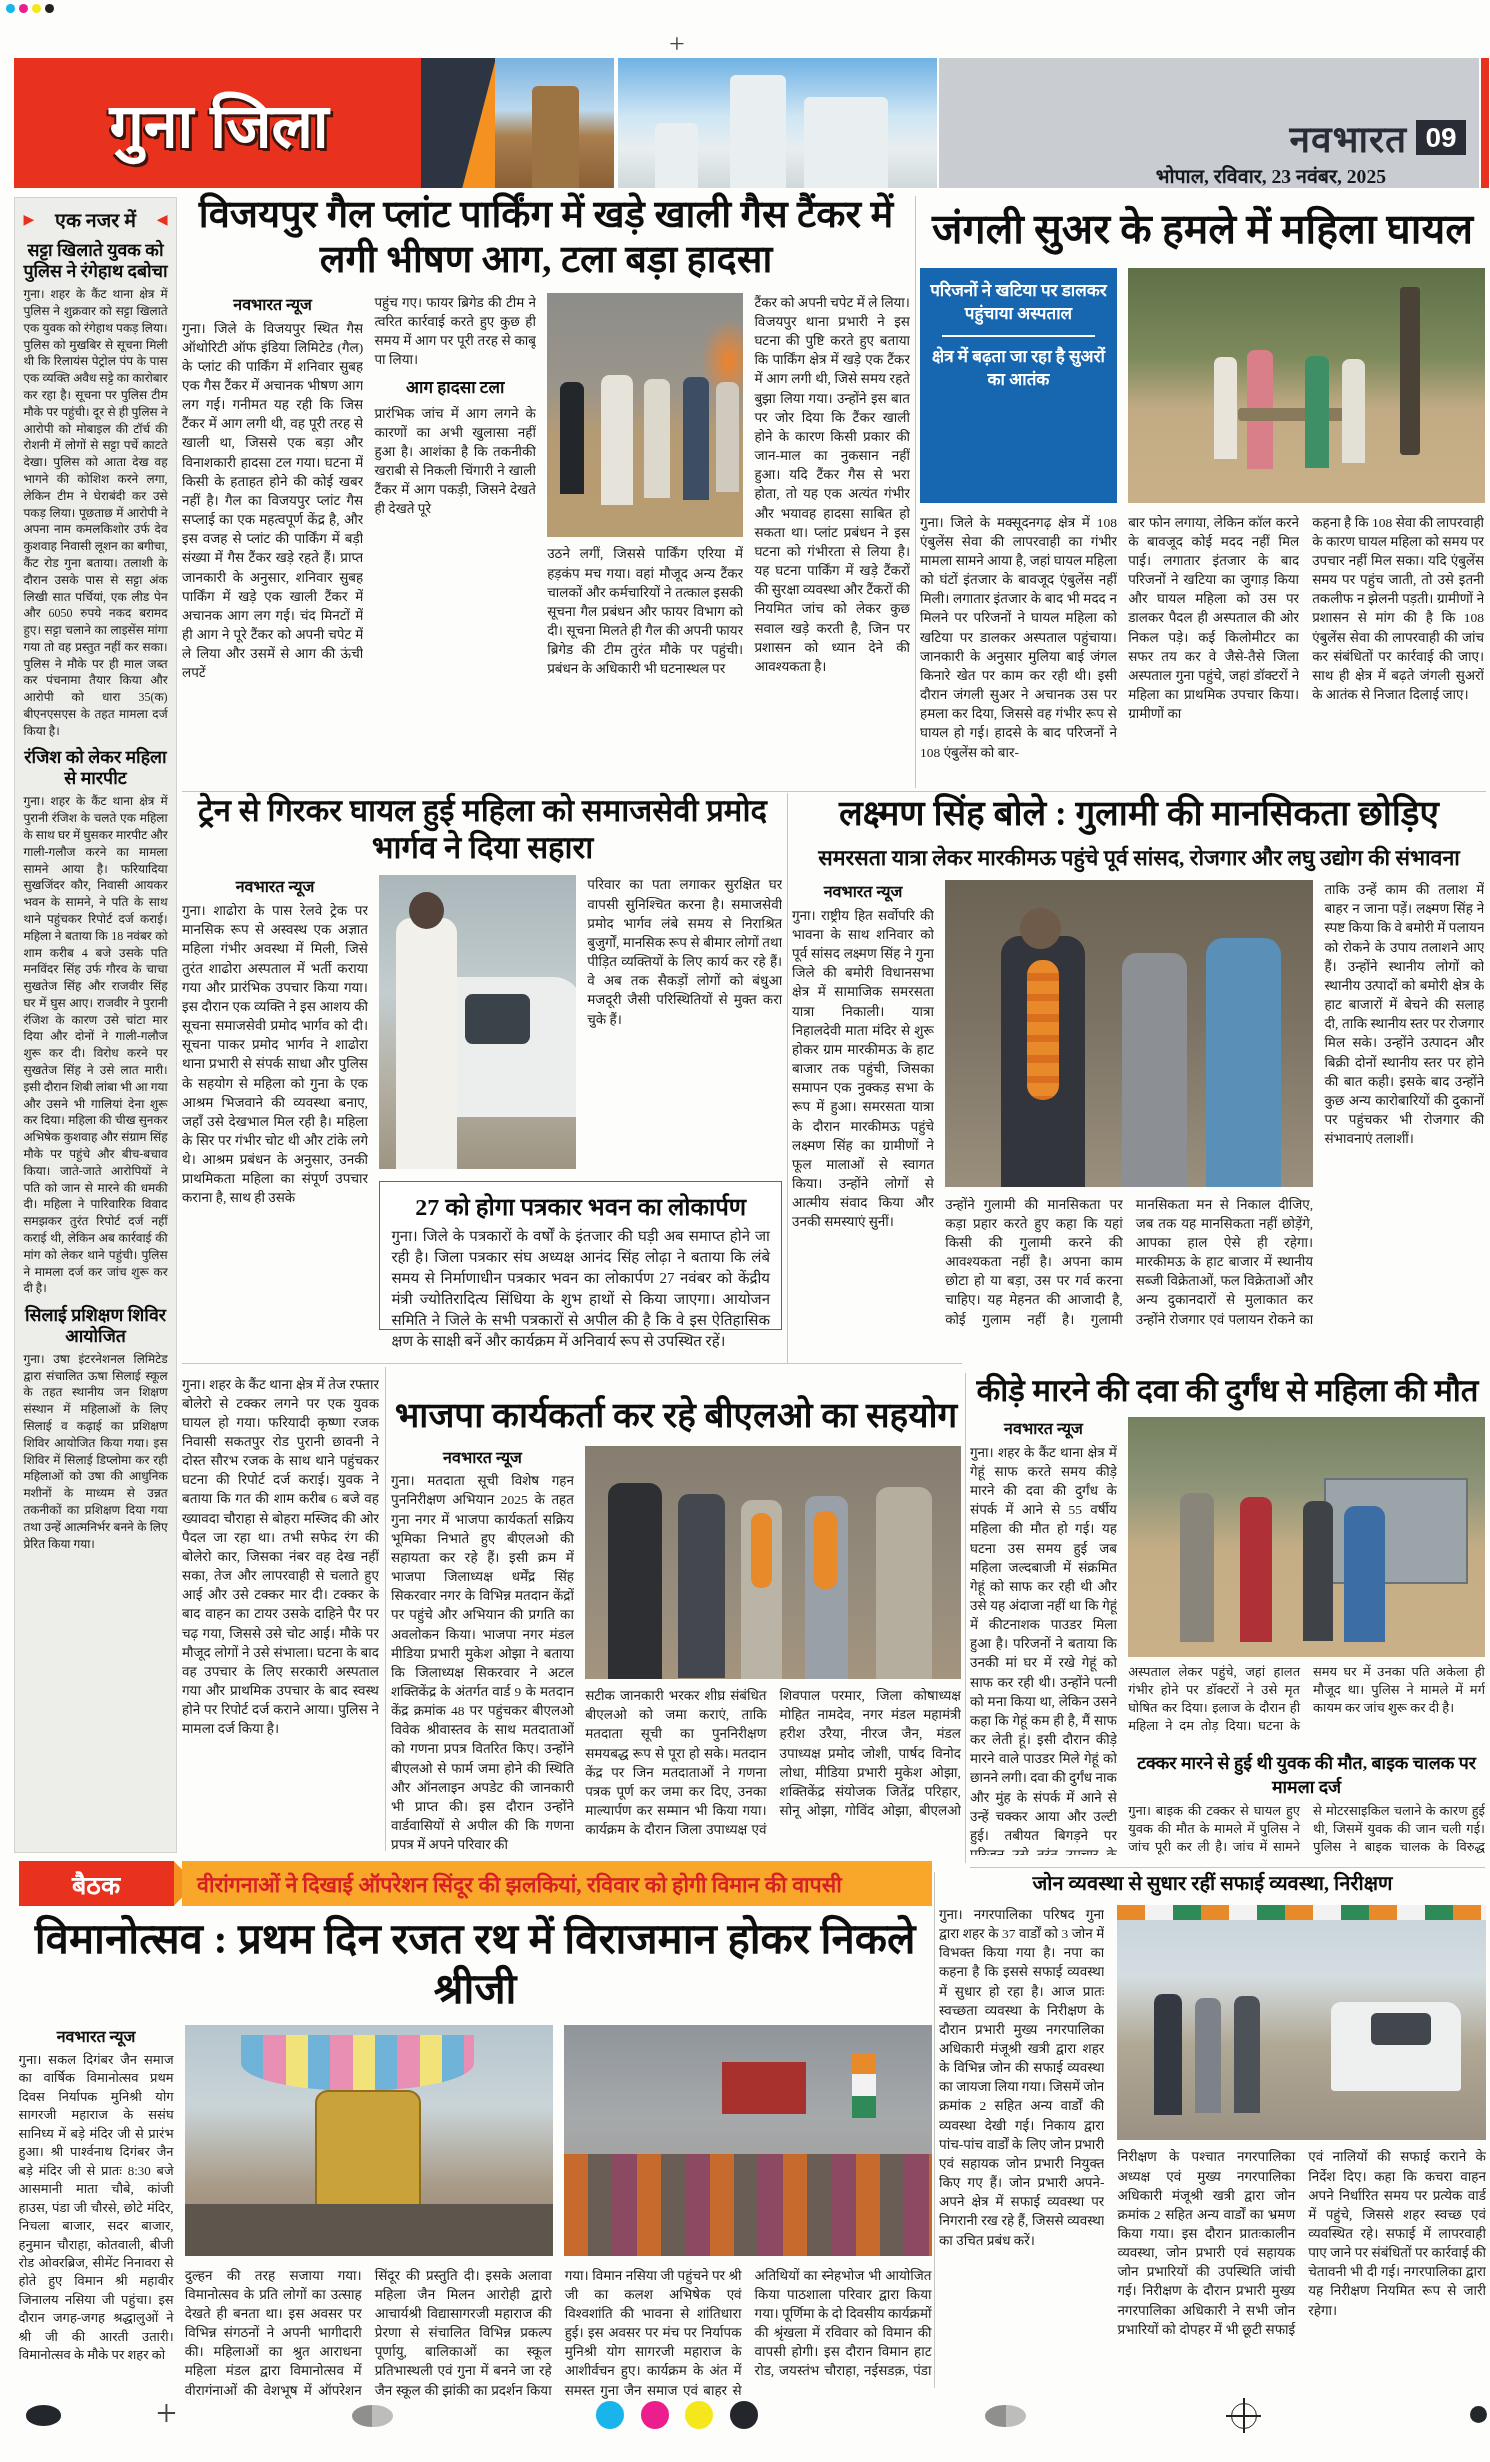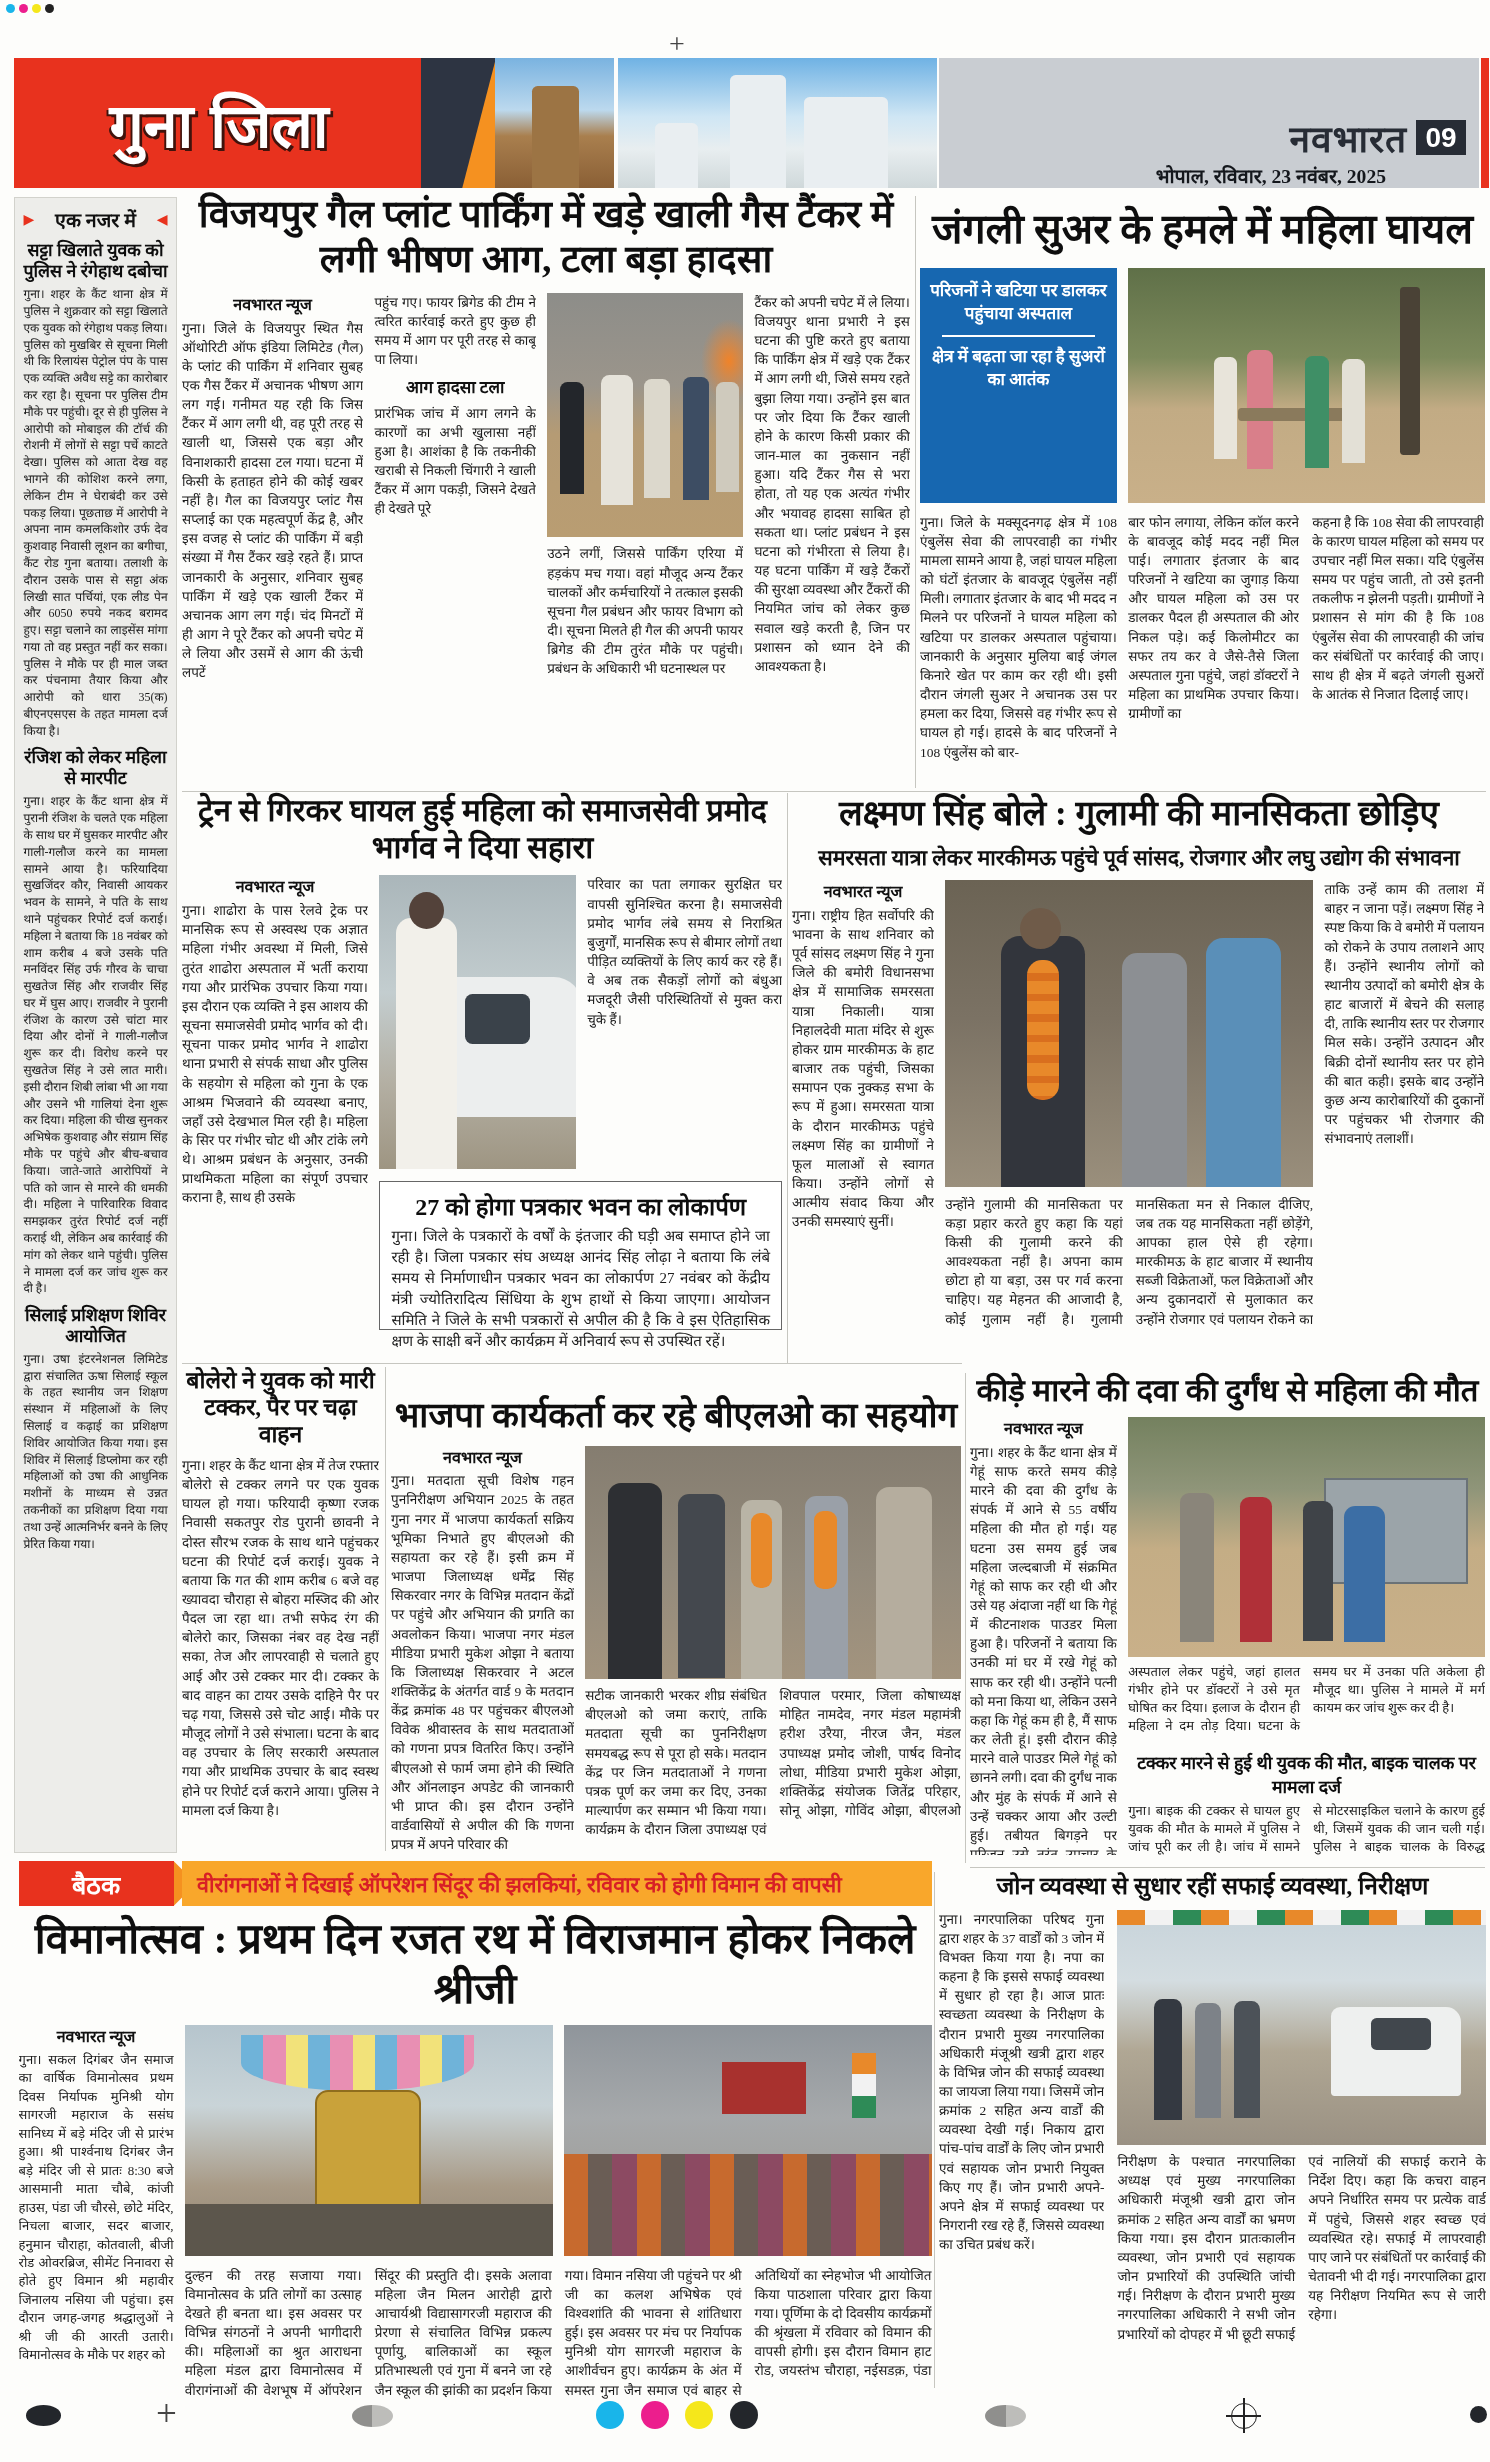--- a/index.html
+++ b/index.html
@@ -227,21 +227,20 @@
         </div>
         <div class="cols2" style="margin-top:7.5px;height:145px;font-size:13.5px;line-height:1.42;text-align:justify;">उन्होंने गुलामी की मानसिकता पर कड़ा प्रहार करते हुए कहा कि यहां किसी की गुलामी करने की आवश्यकता नहीं है। अपना काम छोटा हो या बड़ा, उस पर गर्व करना चाहिए। यह मेहनत की आजादी है, कोई गुलाम नहीं है। गुलामी मानसिकता मन से निकाल दीजिए, जब तक यह मानसिकता नहीं छोड़ेंगे, आपका हाल ऐसे ही रहेगा। मारकीमऊ के हाट बाजार में स्थानीय सब्जी विक्रेताओं, फल विक्रेताओं और अन्य दुकानदारों से मुलाकात कर उन्होंने रोजगार एवं पलायन रोकने का आश्वासन दिया। इस दौरान ग्रामीण जनों ने मांग की कि उनके जिले में ही लघु उद्योग स्थापित किए जाएँ,</div>
       </div>
       <div class="col" style="width:160px;height:100%;">
         <p class="bt">ताकि उन्हें काम की तलाश में बाहर न जाना पड़ें। लक्ष्मण सिंह ने स्पष्ट किया कि वे बमोरी में पलायन को रोकने के उपाय तलाशने आए हैं। उन्होंने स्थानीय लोगों को स्थानीय उत्पादों को बमोरी क्षेत्र के हाट बाजारों में बेचने की सलाह दी, ताकि स्थानीय स्तर पर रोजगार मिल सके। उन्होंने उत्पादन और बिक्री दोनों स्थानीय स्तर पर होने की बात कही। इसके बाद उन्होंने कुछ अन्य कारोबारियों की दुकानों पर पहुंचकर भी रोजगार की संभावनाएं तलाशीं।</p>
       </div>
     </div>
   </section>
 
   <section class="art" style="left:182px;top:1367px;width:197px;height:486px;">
-    <h1 class="hl" style="font-size:23px;">बोलेरो ने युवक को मारी टक्कर, पैर पर चढ़ा वाहन</h1>
     <p class="bt" style="margin-top:7.5px;height:410px;overflow:hidden;">गुना। शहर के कैंट थाना क्षेत्र में तेज रफ्तार बोलेरो से टक्कर लगने पर एक युवक घायल हो गया। फरियादी कृष्णा रजक निवासी सकतपुर रोड पुरानी छावनी ने दोस्त सौरभ रजक के साथ थाने पहुंचकर घटना की रिपोर्ट दर्ज कराई। युवक ने बताया कि गत की शाम करीब 6 बजे वह ख्यावदा चौराहा से बोहरा मस्जिद की ओर पैदल जा रहा था। तभी सफेद रंग की बोलेरो कार, जिसका नंबर वह देख नहीं सका, तेज और लापरवाही से चलाते हुए आई और उसे टक्कर मार दी। टक्कर के बाद वाहन का टायर उसके दाहिने पैर पर चढ़ गया, जिससे उसे चोट आई। मौके पर मौजूद लोगों ने उसे संभाला। घटना के बाद वह उपचार के लिए सरकारी अस्पताल गया और प्राथमिक उपचार के बाद स्वस्थ होने पर रिपोर्ट दर्ज कराने आया। पुलिस ने मामला दर्ज किया है।</p>
   </section>
 
   <section class="art" style="left:391px;top:1395px;width:570px;height:470px;">
     <h1 class="hl" style="font-size:35px;font-family:Liberation Serif, serif;">भाजपा कार्यकर्ता कर रहे बीएलओ का सहयोग</h1>
     <div class="row" style="margin-top:9.3px;gap:11.2px;height:410px;">
       <div class="col" style="width:183px;height:100%;">
         <div class="byline">नवभारत न्यूज</div>
         <p class="bt">गुना। मतदाता सूची विशेष गहन पुननिरीक्षण अभियान 2025 के तहत गुना नगर में भाजपा कार्यकर्ता सक्रिय भूमिका निभाते हुए बीएलओ की सहायता कर रहे हैं। इसी क्रम में भाजपा जिलाध्यक्ष धर्मेंद्र सिंह सिकरवार नगर के विभिन्न मतदान केंद्रों पर पहुंचे और अभियान की प्रगति का अवलोकन किया। भाजपा नगर मंडल मीडिया प्रभारी मुकेश ओझा ने बताया कि जिलाध्यक्ष सिकरवार ने अटल शक्तिकेंद्र के अंतर्गत वार्ड 9 के मतदान केंद्र क्रमांक 48 पर पहुंचकर बीएलओ विवेक श्रीवास्तव के साथ मतदाताओं को गणना प्रपत्र वितरित किए। उन्होंने बीएलओ से फार्म जमा होने की स्थिति और ऑनलाइन अपडेट की जानकारी भी प्राप्त की। इस दौरान उन्होंने वार्डवासियों से अपील की कि गणना प्रपत्र में अपने परिवार की</p>
       </div>
@@ -309,21 +308,21 @@
             <div class="blob" style="right:56px;top:28px;width:24px;height:65px;background:linear-gradient(180deg,#e8892a 33%,#f2f2f2 33% 66%,#2e8b57 66%);"></div>
             <div class="blob" style="left:0;bottom:0;width:100%;height:102px;background:repeating-linear-gradient(90deg,#c76a2e 0 24px,#6a5d55 24px 48px,#8c4a62 48px 73px);"></div>
           </div>
         </div>
         <div class="cols4" style="margin-top:9.3px;height:147px;font-size:13.5px;line-height:1.42;text-align:justify;">दुल्हन की तरह सजाया गया। विमानोत्सव के प्रति लोगों का उत्साह देखते ही बनता था। इस अवसर पर विभिन्न संगठनों ने अपनी भागीदारी की। महिलाओं का श्रुत आराधना महिला मंडल द्वारा विमानोत्सव में वीरागंनाओं की वेशभूष में ऑपरेशन सिंदूर की प्रस्तुति दी। इसके अलावा महिला जैन मिलन आरोही द्वारो आचार्यश्री विद्यासागरजी महाराज की प्रेरणा से संचालित विभिन्न प्रकल्प पूर्णायु, बालिकाओं का स्कूल प्रतिभास्थली एवं गुना में बनने जा रहे जैन स्कूल की झांकी का प्रदर्शन किया गया। विमान नसिया जी पहुंचने पर श्री जी का कलश अभिषेक एवं विश्वशांति की भावना से शांतिधारा हुई। इस अवसर पर मंच पर निर्यापक मुनिश्री योग सागरजी महाराज के आशीर्वचन हुए। कार्यक्रम के अंत में समस्त गुना जैन समाज एवं बाहर से अतिथियों का स्नेहभोज भी आयोजित किया पाठशाला परिवार द्वारा किया गया। पूर्णिमा के दो दिवसीय कार्यक्रमों की श्रृंखला में रविवार को विमान की वापसी होगी। इस दौरान विमान हाट रोड, जयस्तंभ चौराहा, नईसडक़, पंडा जी होते हुए पुनः पाश्र्वनाथ बड़े जैन मंदिर पहुंचेंगे।</div>
       </div>
     </div>
   </section>
 
   <section class="art" style="left:939px;top:1872px;width:547px;height:516px;">
-    <h1 class="hl" style="font-size:24px;">जोन व्यवस्था से सुधार रहीं सफाई व्यवस्था, निरीक्षण</h1>
+    <h1 class="hl" style="font-size:20px;">जोन व्यवस्था से सुधार रहीं सफाई व्यवस्था, निरीक्षण</h1>
     <div class="row" style="margin-top:9.3px;gap:13px;height:462px;">
       <div class="col" style="width:166px;height:100%;">
         <p class="bt">गुना। नगरपालिका परिषद गुना द्वारा शहर के 37 वार्डों को 3 जोन में विभक्त किया गया है। नपा का कहना है कि इससे सफाई व्यवस्था में सुधार हो रहा है। आज प्रातः स्वच्छता व्यवस्था के निरीक्षण के दौरान प्रभारी मुख्य नगरपालिका अधिकारी मंजूश्री खत्री द्वारा शहर के विभिन्न जोन की सफाई व्यवस्था का जायजा लिया गया। जिसमें जोन क्रमांक 2 सहित अन्य वार्डों की व्यवस्था देखी गई। निकाय द्वारा पांच-पांच वार्डों के लिए जोन प्रभारी एवं सहायक जोन प्रभारी नियुक्त किए गए हैं। जोन प्रभारी अपने-अपने क्षेत्र में सफाई व्यवस्था पर निगरानी रख रहे हैं, जिससे व्यवस्था का उचित प्रबंध करें।</p>
       </div>
       <div class="col" style="width:370px;height:100%;">
         <div class="photo" style="width:370px;height:235px;background:linear-gradient(180deg,#c7d3da 0%,#d4dde1 30%,#b0a794 60%,#9a9183 100%);" title="municipal-officers-street-inspection">
           <div class="blob" style="right:26px;top:97px;width:130px;height:89px;background:#eef0ef;border-radius:9.3px 15px 3.7px 3.7px;"></div>
           <div class="blob" style="right:56px;top:108px;width:60px;height:32px;background:#41474d;border-radius:5.6px;"></div>
           <div class="blob" style="left:37px;top:89px;width:28px;height:121px;background:#343941;border-radius:8.4px 8.4px 0 0;"></div>
           <div class="blob" style="left:78px;top:93px;width:26px;height:115px;background:#7d8288;border-radius:8.4px 8.4px 0 0;"></div>

